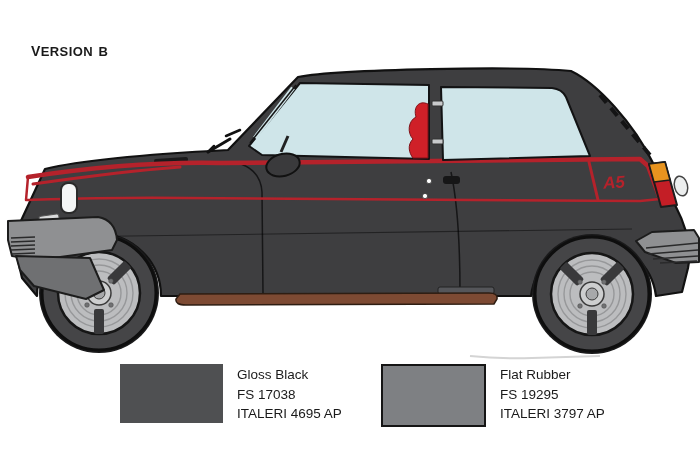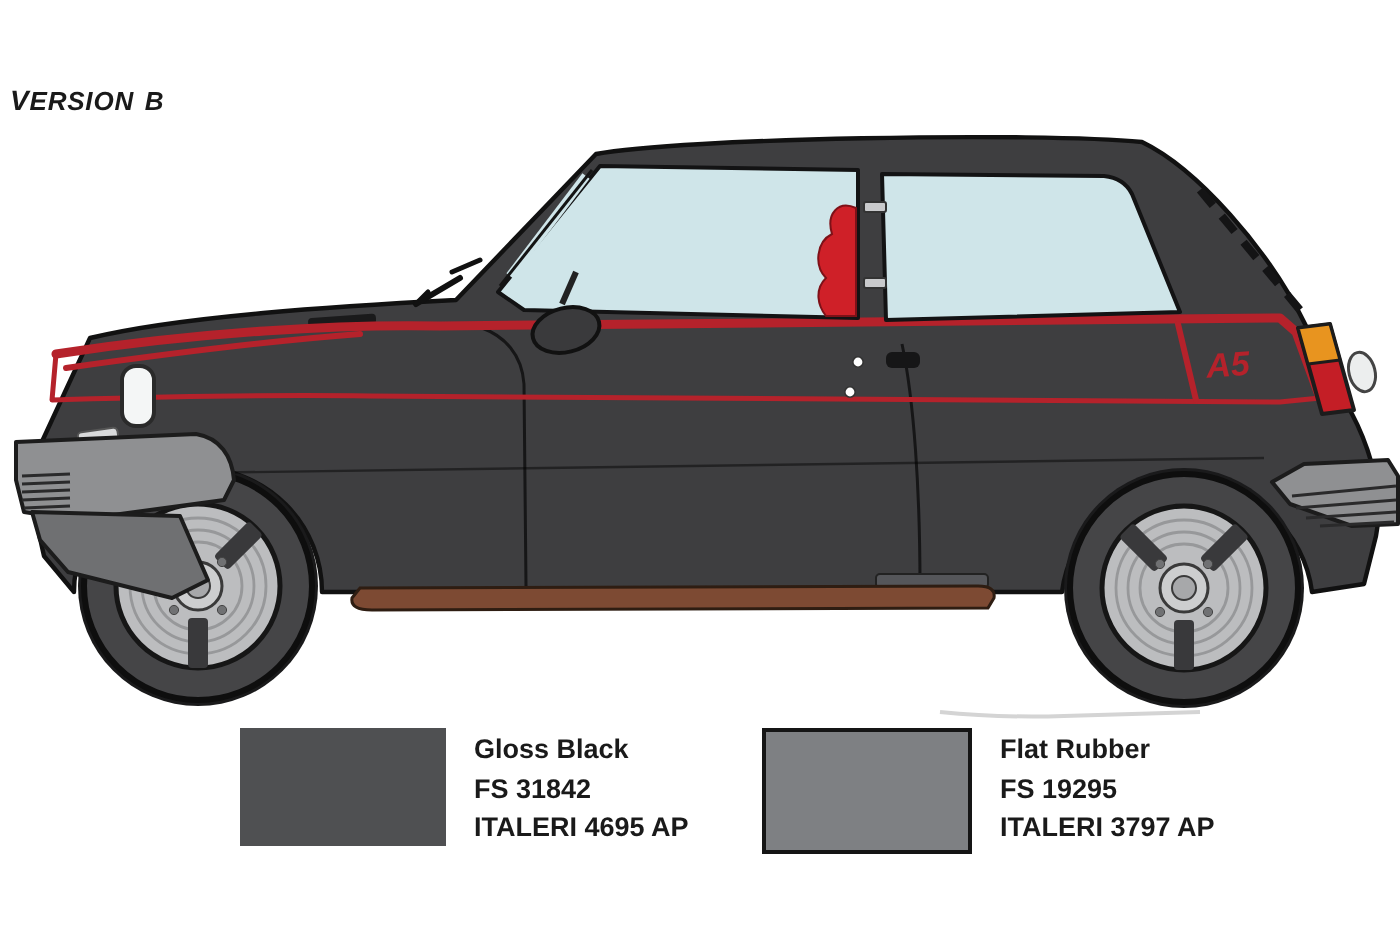--- a/index.html
+++ b/index.html
@@ -1,36 +1,35 @@
 <!DOCTYPE html>
 <html style="--bg: #ffffff; --text: #1a1a1a; --body: #3e3e40; --outline: #111111; --glass: #cfe5e9; --stripe: #b5222b; --seat_red: #cf2028; --taillight_red: #c41e26; --taillight_orange: #e8941f; --bumper_gray: #8f9092; --bumper_dark: #6f7072; --tire: #454547; --rim: #bcbdbf; --spoke: #39393b; --sill_brown: #7d4a33; --headlight: #f4f6f6;"><head>
 <meta charset="utf-8">
 <style>
   html,body{margin:0;padding:0;}
   body{background:#e9e9e9;font-family:"Liberation Sans",sans-serif;}
   .sheet{position:relative;width:700px;height:466px;background:var(--bg,#fff);overflow:hidden;margin:0 auto;}
   .version-title{
-    position:absolute;left:5px;top:38px;
+    position:absolute;left:31px;top:38px;
     font-size:18px;font-weight:800;letter-spacing:.4px;
     font-variant:small-caps;text-transform:lowercase;
     color:var(--text,#1a1a1a);
-    font-style:italic;
   }
   
   .version-title::first-letter{font-size:20px;}
   .car-svg{position:absolute;left:0;top:0;width:700px;height:466px;}
 
   .legend-item{position:absolute;display:flex;}
   .legend-item.one{left:120px;top:364px;}
   .legend-item.two{left:381px;top:364px;justify-content:center;}
   .swatch{width:103px;height:59px;background:#555;}
   .swatch.bordered{width:101px;height:59px;border:2px solid #151515;}
   .legend-text{margin-left:14px;display:flex;flex-direction:column;justify-content:flex-start;padding-top:1px;}
   .legend-text span{
-    font-size:13.5px;font-weight:bold;line-height:19.5px;
+    font-size:13.5px;font-weight:normal;line-height:19.5px;
     color:var(--text,#1a1a1a);white-space:nowrap;
   }
 
   
   .f-body{fill:var(--body);stroke:var(--outline);stroke-width:2.2;stroke-linejoin:round;}
   .f-arch{fill:#1a1a1b;}
   .seam{fill:none;stroke:#161617;stroke-width:1.5;}
   .crease{fill:none;stroke:#000;stroke-width:1.2;opacity:.45;}
   .stripe{fill:none;stroke:var(--stripe);stroke-linecap:round;stroke-linejoin:round;}
   .glass{fill:var(--glass);stroke:#131314;stroke-width:2;stroke-linejoin:round;}
@@ -190,21 +189,21 @@
     </g>
     <ellipse class="cap" cx="681" cy="186" rx="6.5" ry="10" transform="rotate(-14 681 186)"></ellipse>
 
     <path class="shadow" d="M 470,356 q 30,3 62,2 t 68,-2"></path>
   </svg>
 
   <div class="legend-item one">
     <div class="swatch" style="background-color: rgb(79, 80, 82);"></div>
     <div class="legend-text">
       <span>Gloss Black</span>
-      <span>FS 31842</span>
+      <span>FS 17038</span>
       <span>ITALERI 4695 AP</span>
     </div>
   </div>
 
   <div class="legend-item two">
     <div class="swatch bordered" style="background-color: rgb(126, 128, 131);"></div>
     <div class="legend-text">
       <span>Flat Rubber</span>
       <span>FS 19295</span>
       <span>ITALERI 3797 AP</span>

